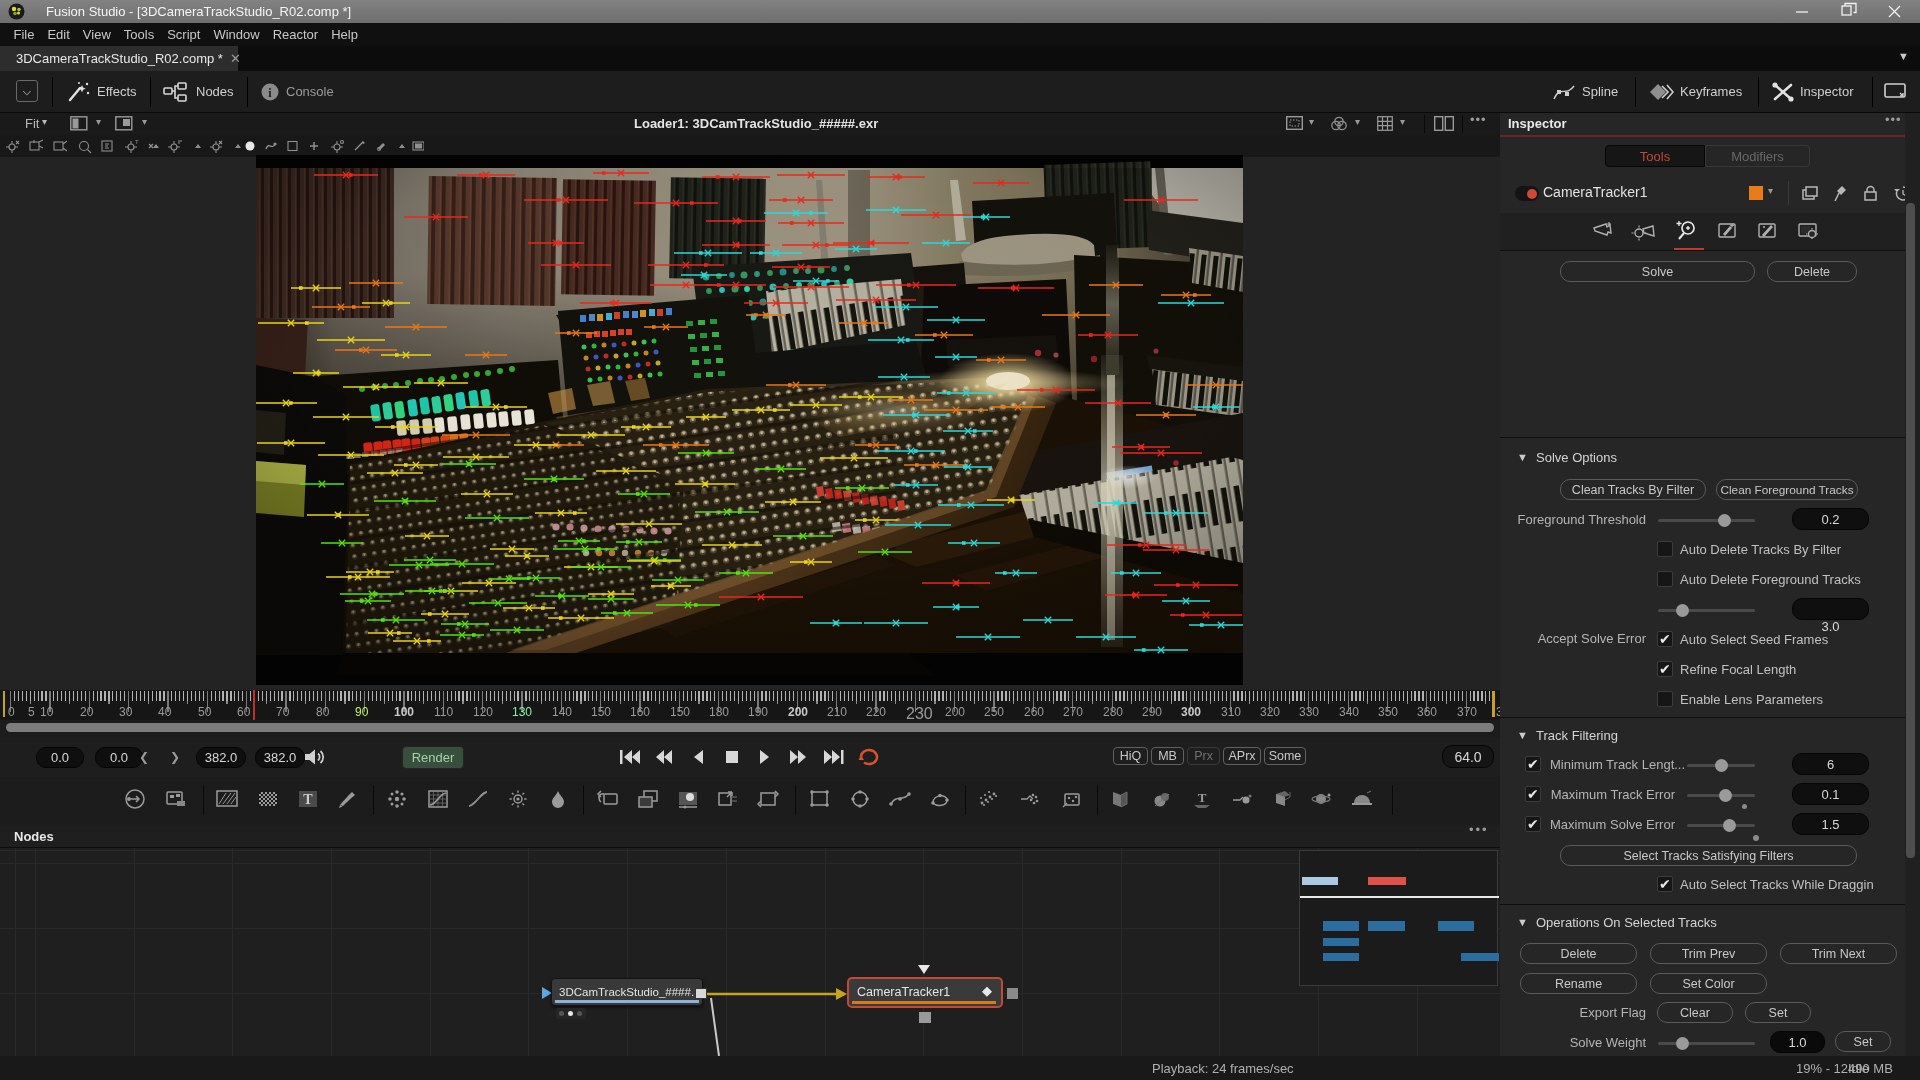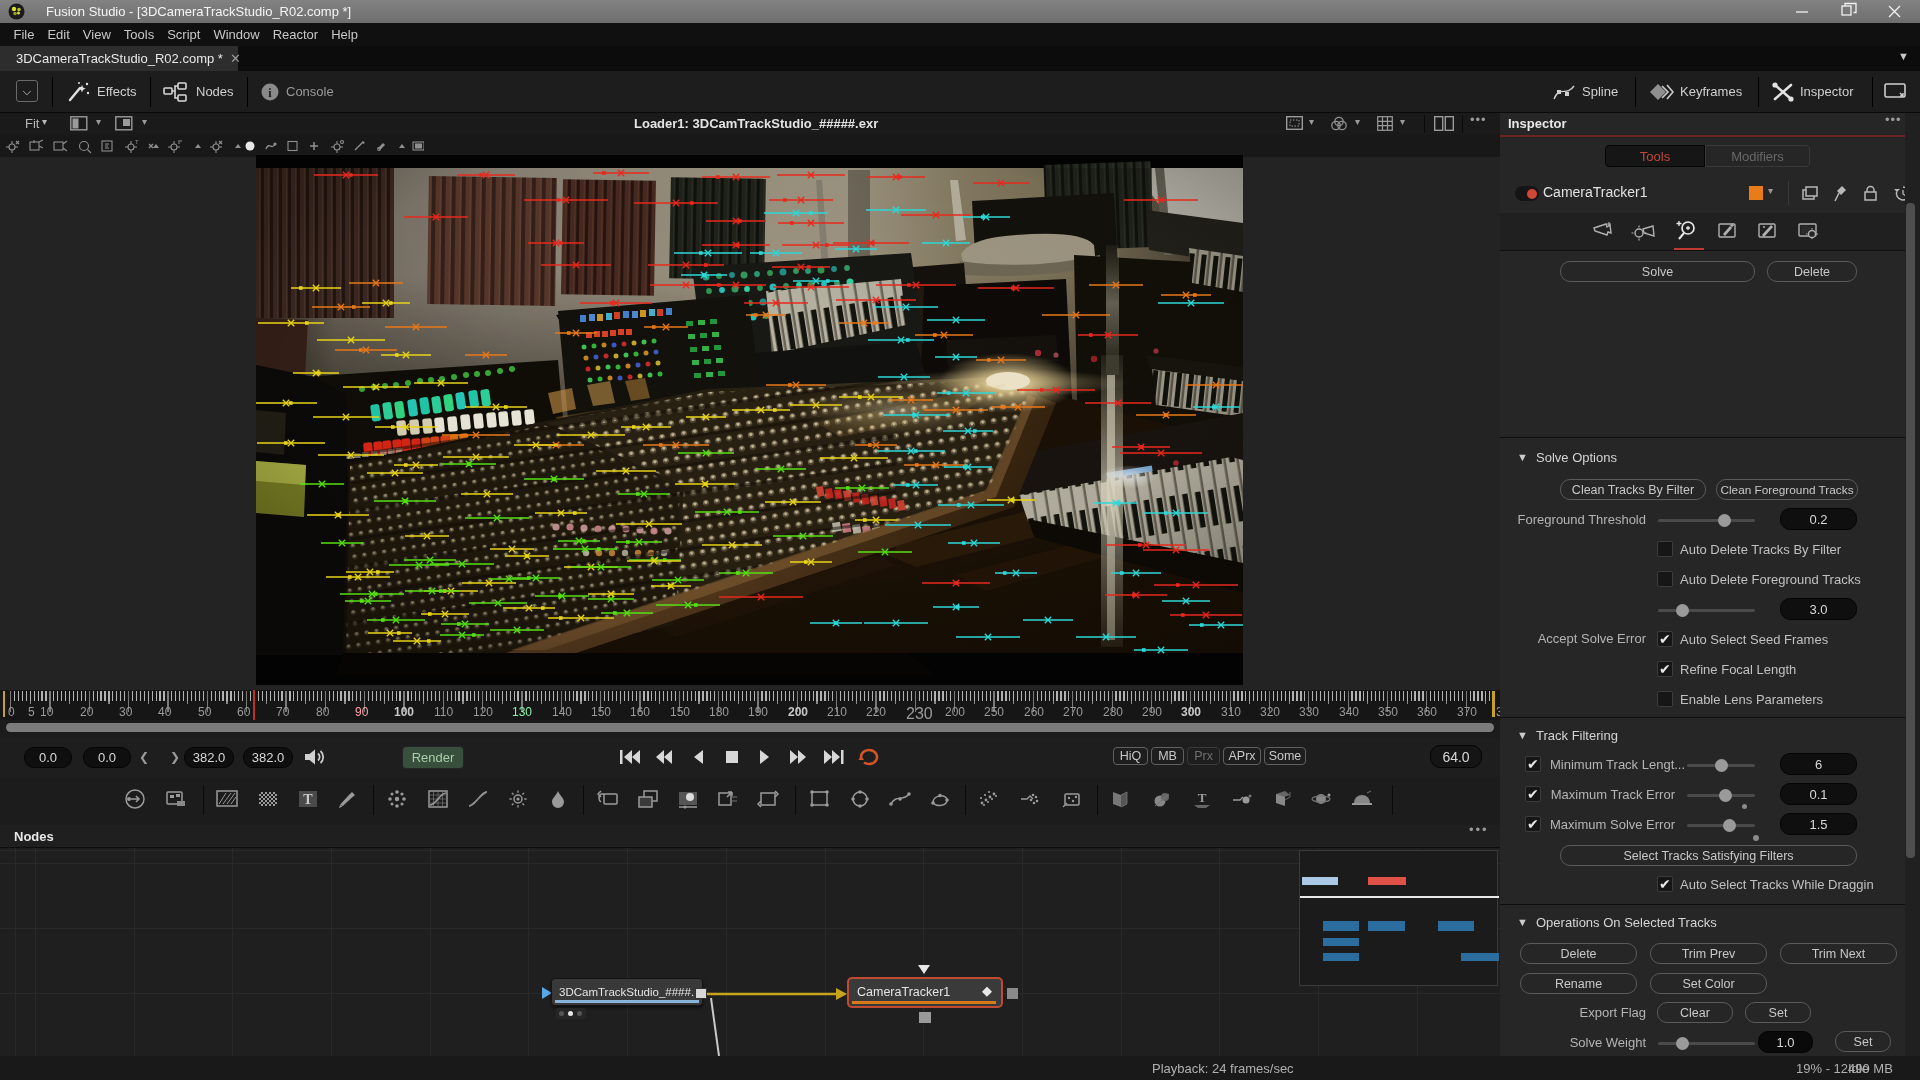--- a/index.html
+++ b/index.html
@@ -26,21 +26,21 @@
 #transport { position:absolute; left:0; top:738px; width:1500px; height:39px; background:#1e1e1e; }
 #icontb { position:absolute; left:0; top:777px; width:1500px; height:48px; background:#1c1c1c; }
 #nodeshdr { position:absolute; left:0; top:825px; width:1500px; height:23px; background:#1f1f1f;
   color:#e8e8e8; font-size:13px; font-weight:bold; border-bottom:1px solid #0d0d0d;}
 #nodes { position:absolute; left:0; top:848px; width:1500px; height:208px; background:#1f1f1f; overflow:hidden; }
 #statusbar { position:absolute; left:0; top:1056px; width:1920px; height:24px; background:#191919;
   color:#b0b0b0; font-size:13px; }
 #inspector { position:absolute; left:1500px; top:113px; width:420px; height:943px; background:#262626; overflow:hidden;
   color:#c0c0c0; font-size:13px; }
 .vbox { position:absolute; height:24px; background:#0f0f0f; border:1px solid #050505; border-radius:10px;
-  color:#d8d8d8; font-size:13px; text-align:center; padding-top:4px; }
+  color:#d8d8d8; font-size:13px; text-align:center; padding-top:4px;margin-left:12px; }
 .rbtn { position:absolute; border:1px solid #5a5a5a; border-radius:10px; color:#c8c8c8;
   font-size:12.5px; text-align:center; height:21px; padding-top:3px; background:transparent; white-space:nowrap; overflow:hidden; }
 .cb { position:absolute; width:16px; height:16px; background:#161616; border:1px solid #3c3c3c; border-radius:2px; }
 .cb.on::after { content:"\2714"; position:absolute; left:1px; top:-1px; color:#e8e8e8; font-size:14px; }
 .slider { position:absolute; height:3px; background:#4a4a4a; border-radius:2px; }
 .slider .th { position:absolute; top:-5px; width:13px; height:13px; border-radius:50%; background:#9a9a9a; }
 .seclbl { position:absolute; color:#d4d4d4; font-size:13px; }
 .ilbl { position:absolute; color:#b4b4b4; font-size:13px; text-align:right; white-space:nowrap; }
 .divline { position:absolute; left:0; width:420px; height:1px; background:#0f0f0f; }
 </style>
@@ -1731,21 +1731,21 @@
   <span class="abs" style="left:8px;top:15px;color:#9a9a9a;font-size:12px;">0</span>
     <span class="abs" style="left:28px;top:15px;color:#9a9a9a;font-size:12px;">5</span>
     <span class="abs" style="left:40px;top:15px;color:#9a9a9a;font-size:12px;font-weight:normal;">10</span>
     <span class="abs" style="left:80px;top:15px;color:#9a9a9a;font-size:12px;font-weight:normal;">20</span>
     <span class="abs" style="left:119px;top:15px;color:#9a9a9a;font-size:12px;font-weight:normal;">30</span>
     <span class="abs" style="left:158px;top:15px;color:#9a9a9a;font-size:12px;font-weight:normal;">40</span>
     <span class="abs" style="left:198px;top:15px;color:#9a9a9a;font-size:12px;font-weight:normal;">50</span>
     <span class="abs" style="left:237px;top:15px;color:#9a9a9a;font-size:12px;font-weight:normal;">60</span>
     <span class="abs" style="left:276px;top:15px;color:#9a9a9a;font-size:12px;font-weight:normal;">70</span>
     <span class="abs" style="left:316px;top:15px;color:#9a9a9a;font-size:12px;font-weight:normal;">80</span>
-    <span class="abs" style="left:355px;top:15px;color:#fca5a5;font-size:12px;font-weight:normal;">90</span>
+    <span class="abs" style="left:355px;top:15px;color:#bef264;font-size:12px;font-weight:normal;">90</span>
     <span class="abs" style="left:394px;top:15px;color:#c8c8c8;font-size:12px;font-weight:bold;">100</span>
     <span class="abs" style="left:434px;top:15px;color:#9a9a9a;font-size:12px;font-weight:normal;">110</span>
     <span class="abs" style="left:473px;top:15px;color:#9a9a9a;font-size:12px;font-weight:normal;">120</span>
     <span class="abs" style="left:512px;top:15px;color:#86efac;font-size:12px;font-weight:normal;">130</span>
     <span class="abs" style="left:552px;top:15px;color:#9a9a9a;font-size:12px;font-weight:normal;">140</span>
     <span class="abs" style="left:591px;top:15px;color:#9a9a9a;font-size:12px;font-weight:normal;">150</span>
     <span class="abs" style="left:630px;top:15px;color:#9a9a9a;font-size:12px;font-weight:normal;">160</span>
     <span class="abs" style="left:670px;top:15px;color:#9a9a9a;font-size:12px;font-weight:normal;">150</span>
     <span class="abs" style="left:709px;top:15px;color:#9a9a9a;font-size:12px;font-weight:normal;">180</span>
     <span class="abs" style="left:748px;top:15px;color:#9a9a9a;font-size:12px;font-weight:normal;">190</span>
@@ -2154,21 +2154,21 @@
     </div>
   <div class="vbox" style="left:280px;top:395px;width:77px;height:22px;padding-top:3px;">0.2</div>
   <div class="cb" style="left:157px;top:428px;"></div>
   <span class="abs" style="left:180px;top:429px;">Auto Delete Tracks By Filter</span>
   <div class="cb" style="left:157px;top:458px;"></div>
   <span class="abs" style="left:180px;top:459px;">Auto Delete Foreground Tracks</span>
   <div class="ilbl" style="left:0px;top:489px;width:146px;margin-top:29px;">Accept Solve Error</div>
   <div class="slider" style="left:158px;top:496px;width:97px;">
       <div class="th" style="left:18px;"></div>
     </div>
-  <div class="vbox" style="left:280px;top:485px;width:77px;height:22px;padding-top:3px;">3.0</div>
+  <div class="vbox" style="left:280px;top:485px;width:77px;height:22px;padding-top:20px;">3.0</div>
   <div class="cb on" style="left:157px;top:518px;"></div>
   <span class="abs" style="left:180px;top:519px;">Auto Select Seed Frames</span>
   <div class="cb on" style="left:157px;top:548px;"></div>
   <span class="abs" style="left:180px;top:549px;">Refine Focal Length</span>
   <div class="cb" style="left:157px;top:578px;"></div>
   <span class="abs" style="left:180px;top:579px;">Enable Lens Parameters</span>
   <div class="divline" style="top:604px;"></div>
   <span class="abs" style="left:17px;top:616px;color:#cccccc;font-size:11px;">▼</span>
   <span class="seclbl" style="left:36px;top:615px;">Track Filtering</span>
   <div class="cb on" style="left:25px;top:643px;"></div>

